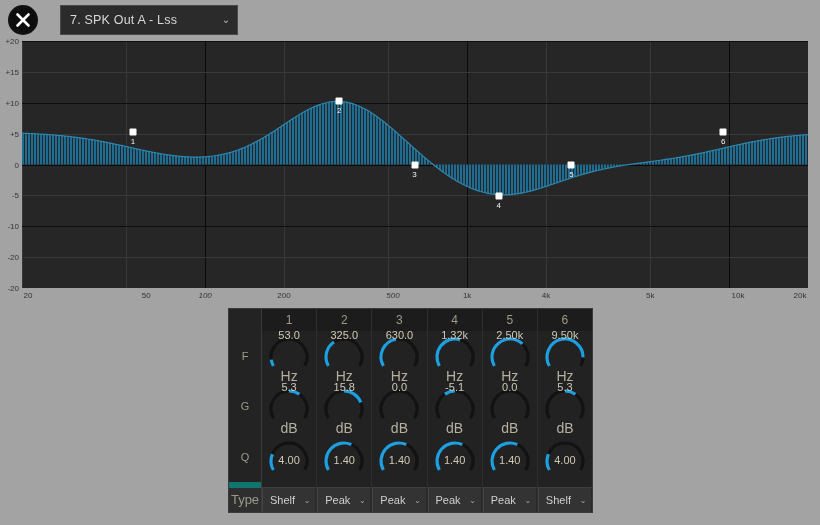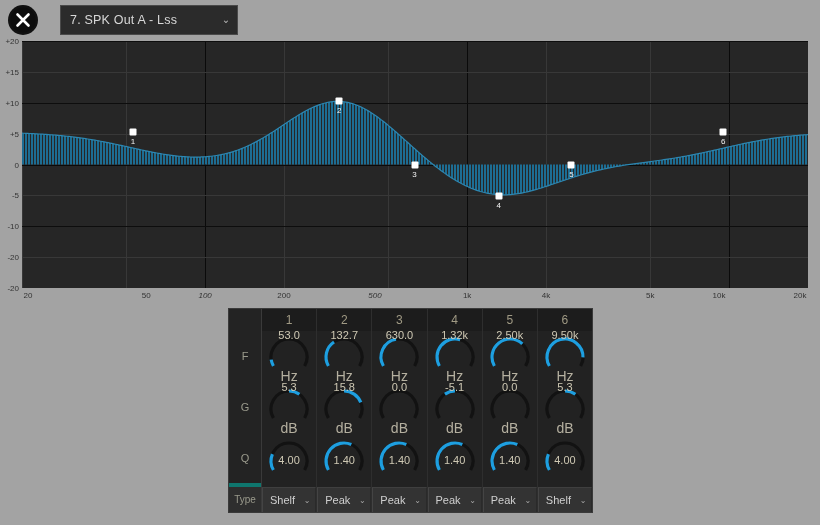--- a/index.html
+++ b/index.html
@@ -168,22 +168,22 @@
     align-items: center;
     justify-content: center;
     color: #9a9a8c;
     font-size: 11px;
   }
   .rl-head { height: 22px; }
   .rl-knob { height: 52px; }
   .rl-type {
     height: 25px;
     background: #2e2e2e;
-    font-size: 10px;
-    border-top: 4px solid #0f766e;
+    font-size: 13px;
+    border-top: 6px solid #0f766e;
   }
   .bands {
     flex: 1;
     display: flex;
   }
   .band-col {
     flex: 1;
     display: flex;
     flex-direction: column;
     border-right: 1px solid #2e2e2e;
@@ -327,25 +327,25 @@
         <div class="pt" style="left: 549.39px; top: 123.5px;"></div>
         <div class="pt-label" style="left: 549.39px; top: 128.5px;">5</div>
         <div class="pt" style="left: 701.294px; top: 90.7725px;"></div>
         <div class="pt-label" style="left: 701.294px; top: 95.7725px;">6</div>
       </div>
     <div class="x-axis" id="x-axis">
         <div class="x-tick" style="left: 6px;">20</div>
         <div class="x-tick" style="left: 104.26px; margin-left: 20px;">50</div>
         <div class="x-tick" style="left: 183.13px; font-style: italic;">100</div>
         <div class="x-tick" style="left: 262px;">200</div>
-        <div class="x-tick" style="left: 353px; font-style: italic;">500</div>
+        <div class="x-tick" style="left: 371px; font-style: italic;">500</div>
         <div class="x-tick" style="left: 445.13px;">1k</div>
         <div class="x-tick" style="left: 524px;">4k</div>
         <div class="x-tick" style="left: 628.26px;">5k</div>
-        <div class="x-tick" style="left: 697px;">10k</div>
+        <div class="x-tick" style="left: 716px;">10k</div>
         <div class="x-tick" style="left: 778px;">20k</div>
       </div>
   </div>
 
   <div class="band-panel">
     <div class="row-labels">
       <div class="rl-cell rl-head"></div>
       <div class="rl-cell rl-knob">F</div>
       <div class="rl-cell rl-knob">G</div>
       <div class="rl-cell rl-knob">Q</div>
@@ -396,21 +396,21 @@
         </div>
         <div class="band-col">
           <div class="band-num">2</div>
           <div class="knob-cell">
             <div class="knob">
               <svg width="46" height="46" viewBox="0 0 46 46">
                 <path d="M 7.41 32.00 A 18 18 0 1 1 38.59 32.00" fill="none" stroke="#121212" stroke-width="3.2" stroke-linecap="butt"></path>
                 <path d="M 7.41 32.00 A 18 18 0 0 1 13.04 8.01" fill="none" stroke="#1e9fe0" stroke-width="3.2" stroke-linecap="butt"></path>
               </svg>
               <div class="knob-text">
-                <div class="knob-val">132.7</div>
+                <div class="knob-val">325.0</div>
                 <div class="knob-unit">Hz</div>
               </div>
             </div>
           </div>
           <div class="knob-cell">
             <div class="knob">
               <svg width="46" height="46" viewBox="0 0 46 46">
                 <path d="M 7.41 32.00 A 18 18 0 1 1 38.59 32.00" fill="none" stroke="#121212" stroke-width="3.2" stroke-linecap="butt"></path>
                 <path d="M 23.00 5.00 A 18 18 0 0 1 39.77 16.45" fill="none" stroke="#1e9fe0" stroke-width="3.2" stroke-linecap="butt"></path>
               </svg>

